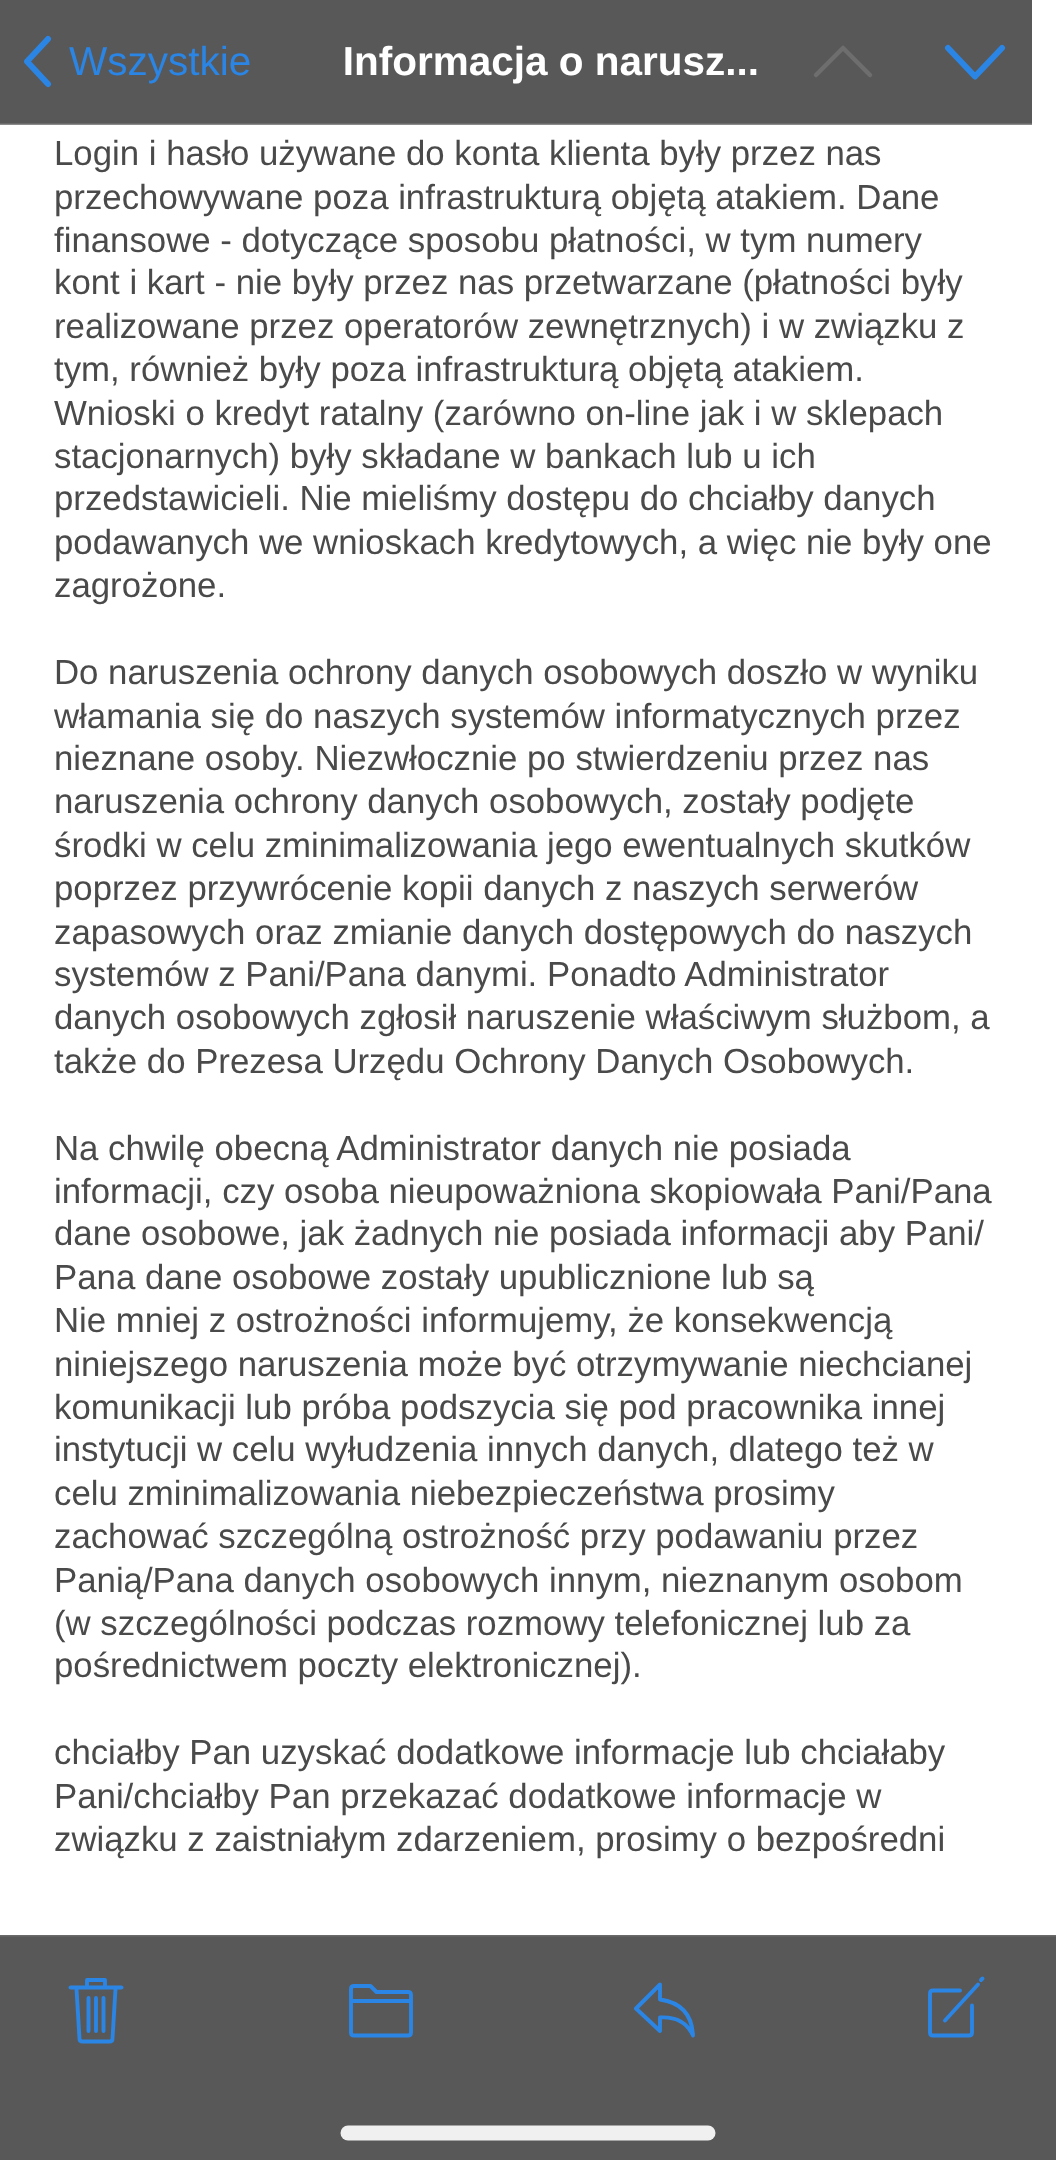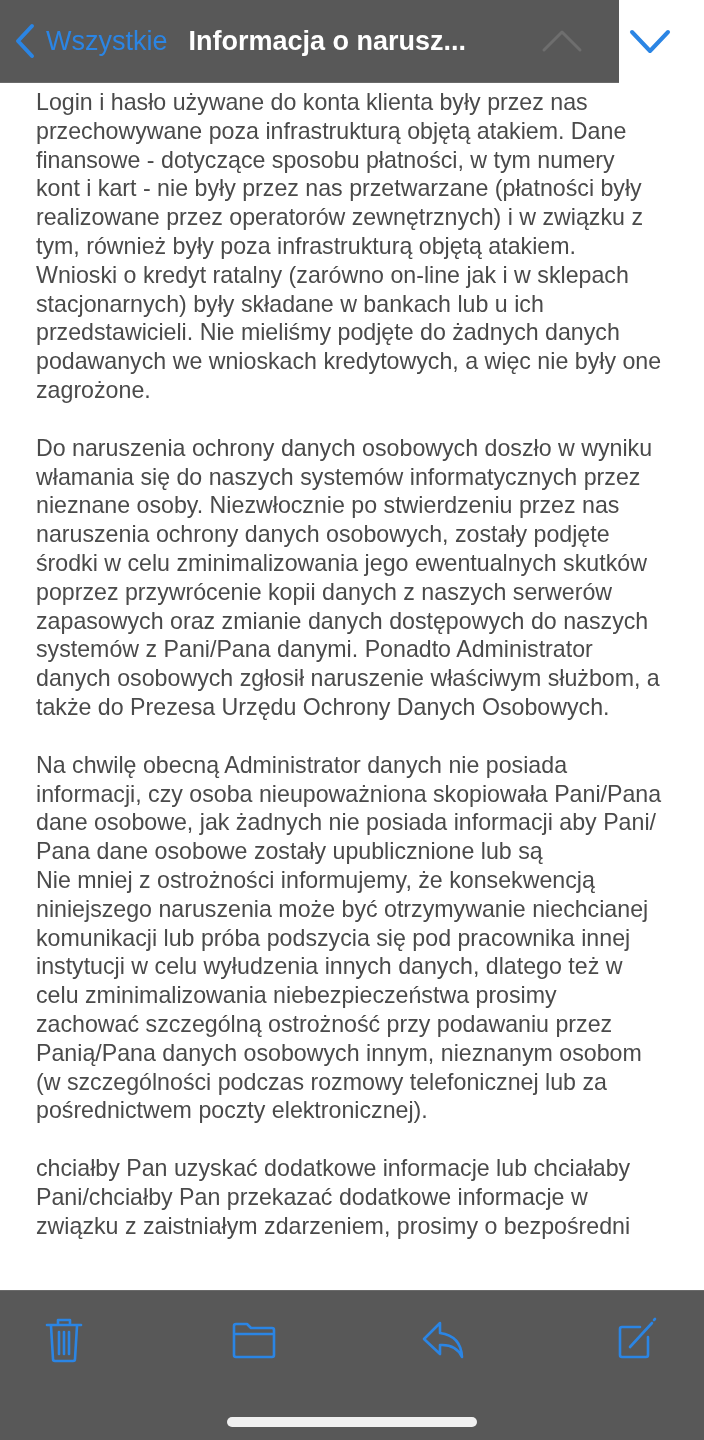--- a/index.html
+++ b/index.html
@@ -2,23 +2,23 @@
 <html><head>
 <meta charset="utf-8">
 <style>
   html, body { margin: 0; padding: 0; }
   body {
     width: 704px; height: 1440px; overflow: hidden; position: relative;
     background: #ffffff;
     font-family: "Liberation Sans", "DejaVu Sans", sans-serif;
   }
   .navbar {
-    position: absolute; left: 0; top: 0; width: 619px; height: 82px;
+    position: absolute; left: 0; top: 0; width: 688px; height: 82px;
     background: #585858; border-bottom: 1px solid #6a6a6a;
-    display: flex; align-items: center;
+    display: flex; align-items: center; gap: 40px;
   }
   .back-btn {
     display: flex; align-items: center; margin-left: 14px; cursor: pointer;
   }
   .back-btn svg { display: block; }
   .back-label {
     color: #2b85e4; font-size: 27px; margin-left: 10px; letter-spacing: 0px;
   }
   .nav-title {
     color: #ffffff; font-size: 27px; font-weight: bold; margin-left: 21px;
@@ -71,21 +71,21 @@
 <div class="content">
   <p>
     <span class="line">Login i hasło używane do konta klienta były przez nas</span>
     <span class="line">przechowywane poza infrastrukturą objętą atakiem. Dane</span>
     <span class="line">finansowe - dotyczące sposobu płatności, w tym numery</span>
     <span class="line">kont i kart - nie były przez nas przetwarzane (płatności były</span>
     <span class="line">realizowane przez operatorów zewnętrznych) i w związku z</span>
     <span class="line">tym, również były poza infrastrukturą objętą atakiem.</span>
     <span class="line">Wnioski o kredyt ratalny (zarówno on-line jak i w sklepach</span>
     <span class="line">stacjonarnych) były składane w bankach lub u ich</span>
-    <span class="line">przedstawicieli. Nie mieliśmy podjęte do żadnych danych</span>
+    <span class="line">przedstawicieli. Nie mieliśmy dostępu do chciałby danych</span>
     <span class="line">podawanych we wnioskach kredytowych, a więc nie były one</span>
     <span class="line">zagrożone.</span>
   </p>
   <p>
     <span class="line">Do naruszenia ochrony danych osobowych doszło w wyniku</span>
     <span class="line">włamania się do naszych systemów informatycznych przez</span>
     <span class="line">nieznane osoby. Niezwłocznie po stwierdzeniu przez nas</span>
     <span class="line">naruszenia ochrony danych osobowych, zostały podjęte</span>
     <span class="line">środki w celu zminimalizowania jego ewentualnych skutków</span>
     <span class="line">poprzez przywrócenie kopii danych z naszych serwerów</span>

